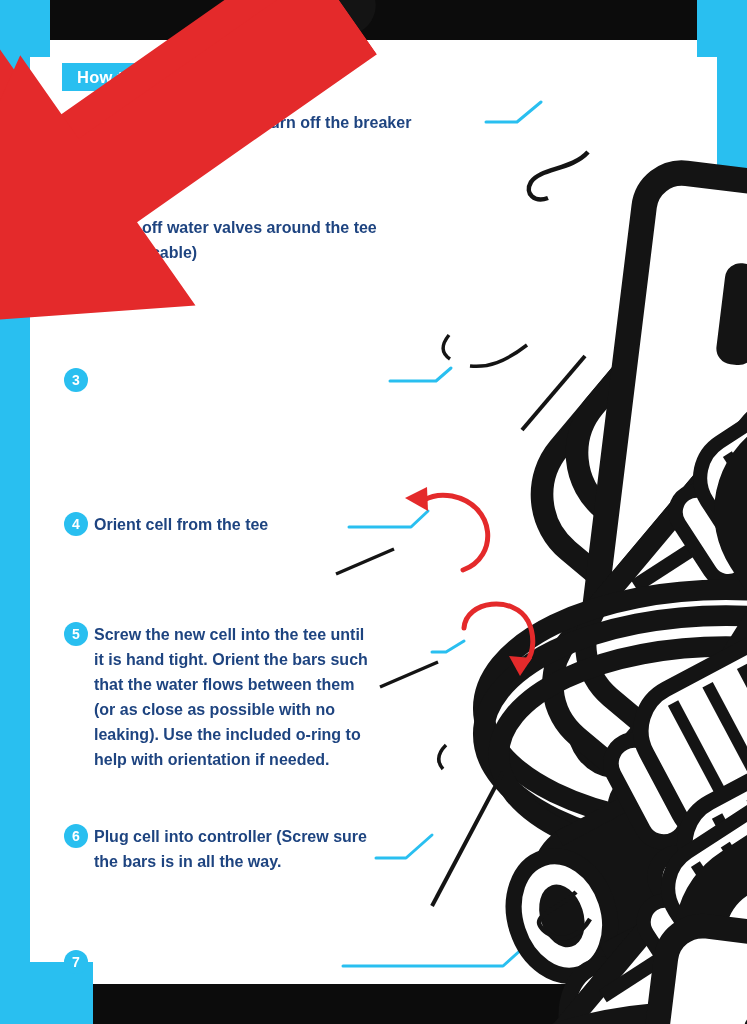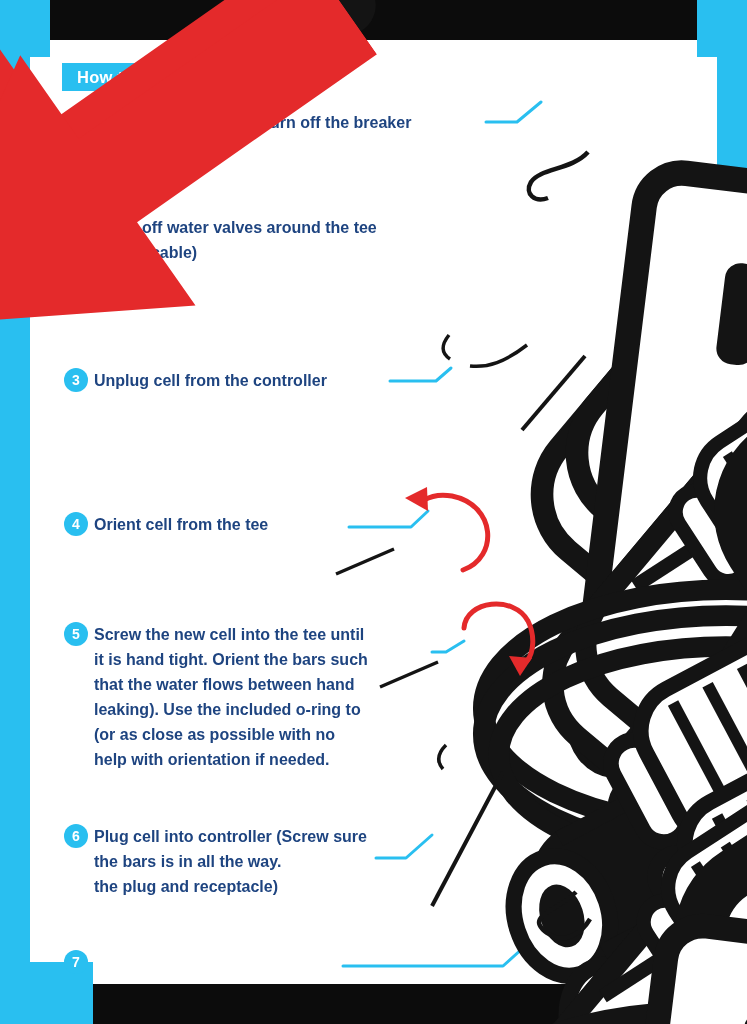--- a/index.html
+++ b/index.html
@@ -62,50 +62,46 @@
   <div class="step s2">
     <span class="badge">2</span>
     <div class="lines">
       <div>Close off water valves around the tee</div>
       <div>(if applicable)</div>
     </div>
   </div>
 
   <div class="step s3">
     <span class="badge">3</span>
-    <div class="lines">
-      <div>Unplug cell from the controller</div>
-    </div>
   </div>
 
   <div class="step s4">
     <span class="badge">4</span>
     <div class="lines">
       <div>Orient cell from the tee</div>
     </div>
   </div>
 
   <div class="step s5">
     <span class="badge">5</span>
     <div class="lines">
       <div>Screw the new cell into the tee until</div>
       <div>it is hand tight. Orient the bars such</div>
-      <div>that the water flows between hand</div>
+      <div>that the water flows between them</div>
+      <div>(or as close as possible with no</div>
       <div>leaking). Use the included o-ring to</div>
-      <div>(or as close as possible with no</div>
       <div>help with orientation if needed.</div>
     </div>
   </div>
 
   <div class="step s6">
     <span class="badge">6</span>
     <div class="lines">
       <div>Plug cell into controller (Screw sure</div>
       <div>the bars is in all the way.</div>
-      <div>the plug and receptacle)</div>
     </div>
   </div>
 
   <div class="step s7">
     <span class="badge">7</span>
   </div>
 
   <svg class="art" width="747" height="1024" viewBox="0 0 747 1024">
     <defs>
       <symbol id="s-ctrl" viewBox="0 0 140 140">

